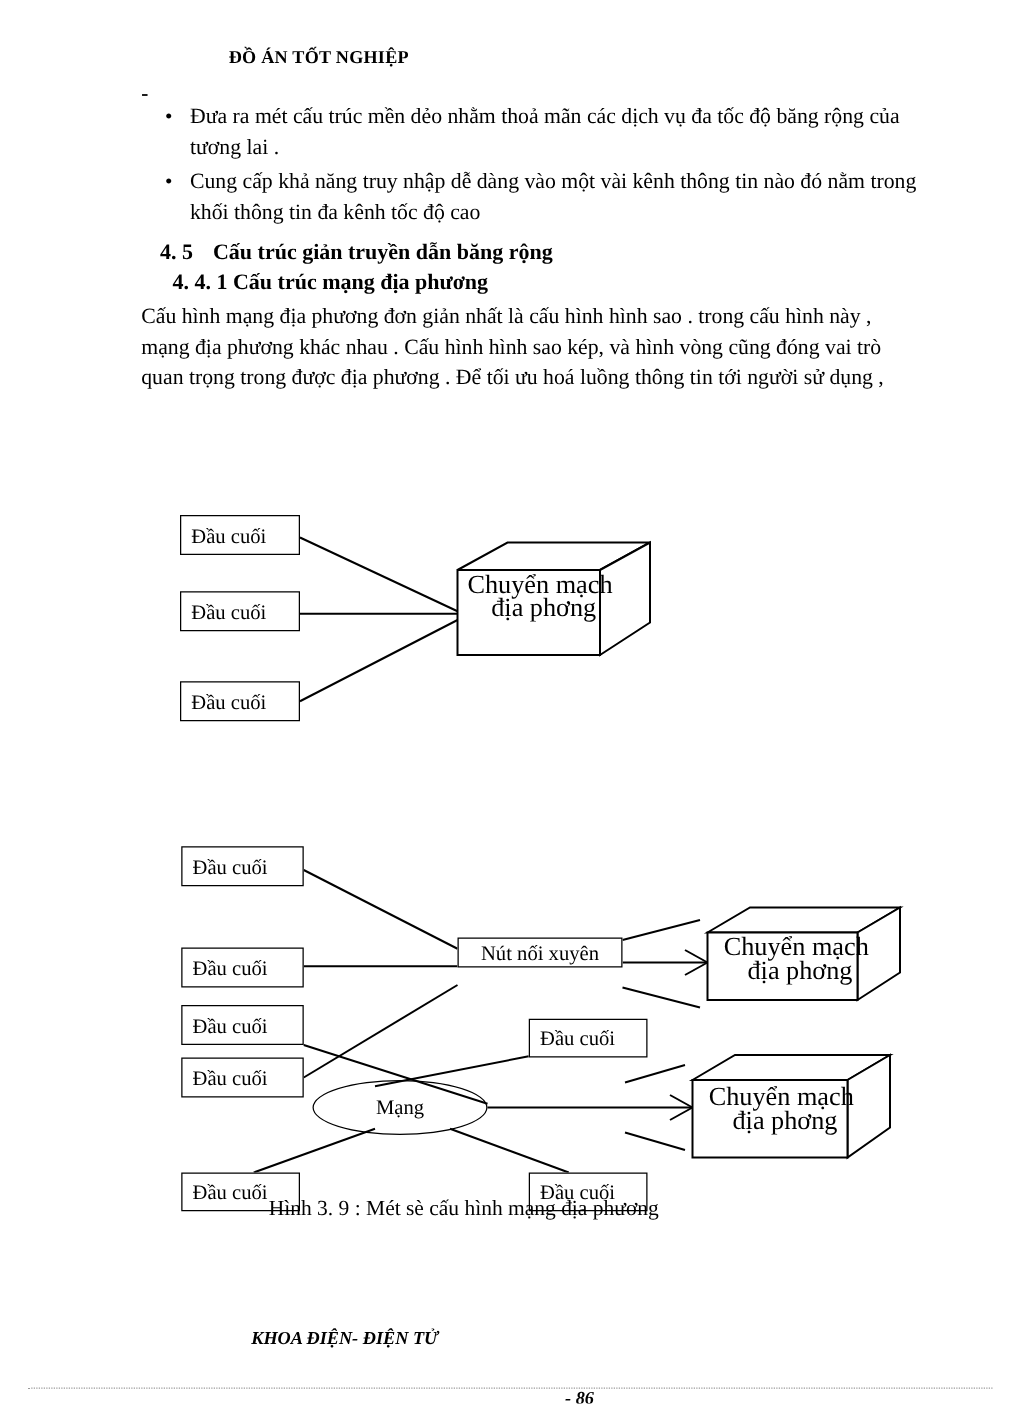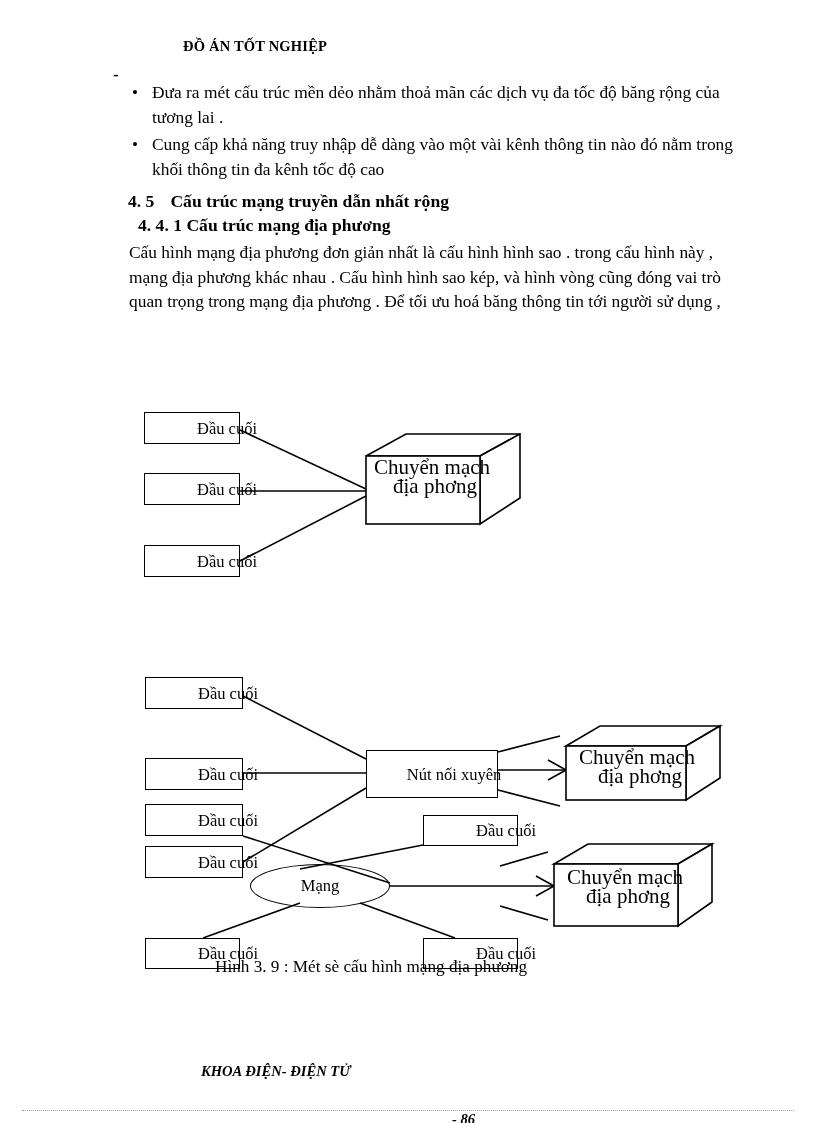--- a/index.html
+++ b/index.html
@@ -81,42 +81,40 @@
 
   
   .body-para {
     position: absolute;
     left: 113px;
     top: 240px;
     width: 640px;
     font-size: 17.4px;
     line-height: 24.6px;
     text-align: left;
-    margin-left: 16px;
   }
   .body-para .ln { display: block; white-space: nowrap; }
 
   
   .figure-svg {
     position: absolute;
     left: 0;
     top: 0;
   }
 
   .node-box {
     position: absolute;
     border: 1.4px solid #000;
     background: #fff;
     box-sizing: border-box;
     display: flex;
     align-items: center;
     font-size: 16.5px;
     line-height: 19px;
     white-space: nowrap;
-    padding-left: 44px;
   }
   .node-box > span { padding-left: 8px; }
 
   .cube {
     position: absolute;
   }
   .cube-label {
     position: absolute;
     font-size: 21px;
     line-height: 19px;
@@ -186,28 +184,28 @@
       <span class="dot">•</span>
       <span>Đưa ra mét cấu trúc mền dẻo nhằm thoả mãn các dịch vụ đa tốc độ băng rộng của tương lai .</span>
     </div>
     <div class="bullet-item">
       <span class="dot">•</span>
       <span>Cung cấp khả năng truy nhập dễ dàng vào một vài kênh thông tin nào đó nằm trong khối thông tin đa kênh tốc độ cao</span>
     </div>
   </div>
 
   <div class="h-main">
-    <span class="num">4. 5</span><span>Cấu trúc mạng truyền dẫn nhất rộng</span>
+    <span class="num">4. 5</span><span>Cấu trúc giản truyền dẫn băng rộng</span>
   </div>
   <div class="h-sub">4. 4. 1 Cấu trúc mạng địa phương</div>
 
   <div class="body-para">
     <span class="ln">Cấu hình mạng địa phương đơn giản nhất là cấu hình hình sao . trong cấu hình này ,</span>
     <span class="ln">mạng địa phương khác nhau . Cấu hình hình sao kép, và hình vòng cũng đóng vai trò</span>
-    <span class="ln">quan trọng trong mạng địa phương . Để tối ưu hoá băng thông tin tới người sử dụng ,</span>
+    <span class="ln">quan trọng trong được địa phương . Để tối ưu hoá luồng thông tin tới người sử dụng ,</span>
   </div>
 
   <svg class="figure-svg" width="816" height="1123" style="pointer-events:none;">
     <g stroke="#000" stroke-width="1.6" fill="none">
 
       <line x1="240" y1="430" x2="366" y2="489"></line>
       <line x1="240" y1="491" x2="366" y2="491"></line>
       <line x1="240" y1="561" x2="366" y2="496"></line>
 
       <line x1="243" y1="696" x2="366" y2="759"></line>
@@ -262,21 +260,21 @@
   <div class="node-box" style="left:145px; top:758px; width:98px; height:32px;">
     <span>Đầu cuối</span>
   </div>
   <div class="node-box" style="left:145px; top:804px; width:98px; height:32px;">
     <span>Đầu cuối</span>
   </div>
   <div class="node-box" style="left:145px; top:846px; width:98px; height:32px;">
     <span>Đầu cuối</span>
   </div>
 
-  <div class="node-box" style="left:366px; top:750px; width:132px; height:48px; justify-content:center;">
+  <div class="node-box" style="left:366px; top:750px; width:132px; height:24px; justify-content:center;">
     <span style="padding-left:0;">Nút nối xuyên</span>
   </div>
 
   <div class="ellipse-node" style="left:250px; top:864px; width:140px; height:44px;">
     <span>Mạng</span>
   </div>
 
   <div class="node-box" style="left:423px; top:815px; width:95px; height:31px;">
     <span>Đầu cuối</span>
   </div>

